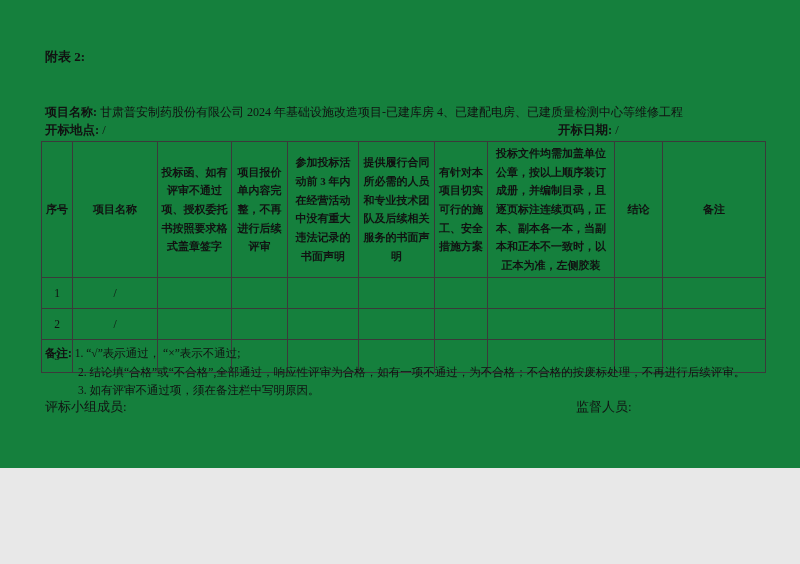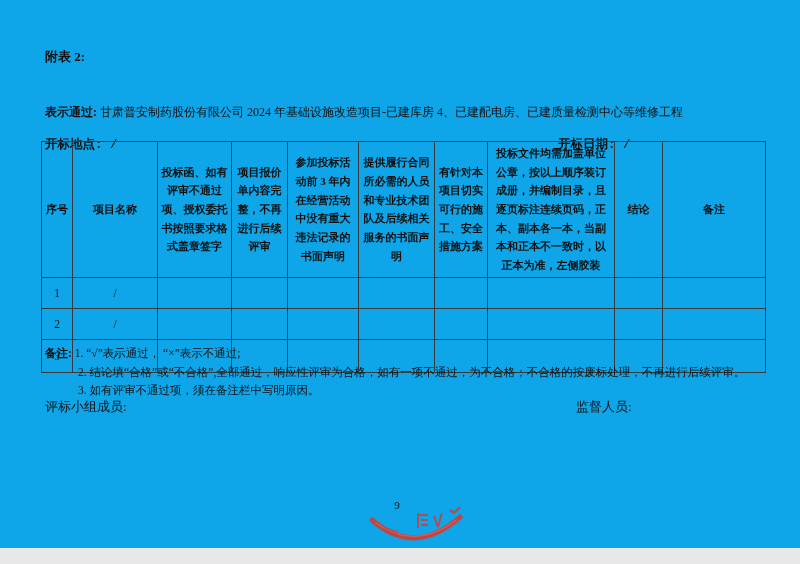--- a/index.html
+++ b/index.html
@@ -1,21 +1,21 @@
 <!DOCTYPE html>
 <html><head>
 <meta charset="utf-8">
 <style>
   * { margin: 0; padding: 0; box-sizing: border-box; }
   html, body { background: #e8e8e8; }
   .page {
     position: relative;
     width: 800px;
-    height: 548px;
-    background: #0ea5e9;
+    height: 468px;
+    background: #15803d;
     font-family: "Liberation Serif", "DejaVu Serif", serif;
     color: #111;
     overflow: hidden;
   }
   .appendix {
     position: absolute;
     left: 45px;
     top: 48px;
     font-size: 13px;
     font-weight: bold;
@@ -34,24 +34,23 @@
     position: absolute;
     left: 45px;
     top: 104px;
     width: 725px;
     font-size: 12px;
     white-space: nowrap;
   }
   .meta-line2 {
     position: absolute;
     left: 45px;
-    top: 136px;
+    top: 122px;
     width: 725px;
     font-size: 12.5px;
-    font-family: Liberation Mono, monospace;
   }
   .meta-label { font-weight: bold; }
   .meta-value { font-weight: normal; }
   .date-block { position: absolute; left: 513px; top: 0; }
   .review-table {
     position: absolute;
     left: 41px;
     top: 141px;
     width: 724px;
     border-collapse: collapse;
@@ -109,21 +108,21 @@
 </style>
 </head>
 <body>
 
 <div class="page">
 
   <div class="appendix">附表 2:</div>
 
 
   <div class="meta-line1">
-    <span class="meta-label">表示通过:</span>
+    <span class="meta-label">项目名称:</span>
     <span class="meta-value">甘肃普安制药股份有限公司 2024 年基础设施改造项目-已建库房 4、已建配电房、已建质量检测中心等维修工程</span>
   </div>
 
   <div class="meta-line2">
     <span>
       <span class="meta-label">开标地点:</span>
       <span class="meta-value">/</span>
     </span>
     <span class="date-block">
       <span class="meta-label">开标日期:</span>

